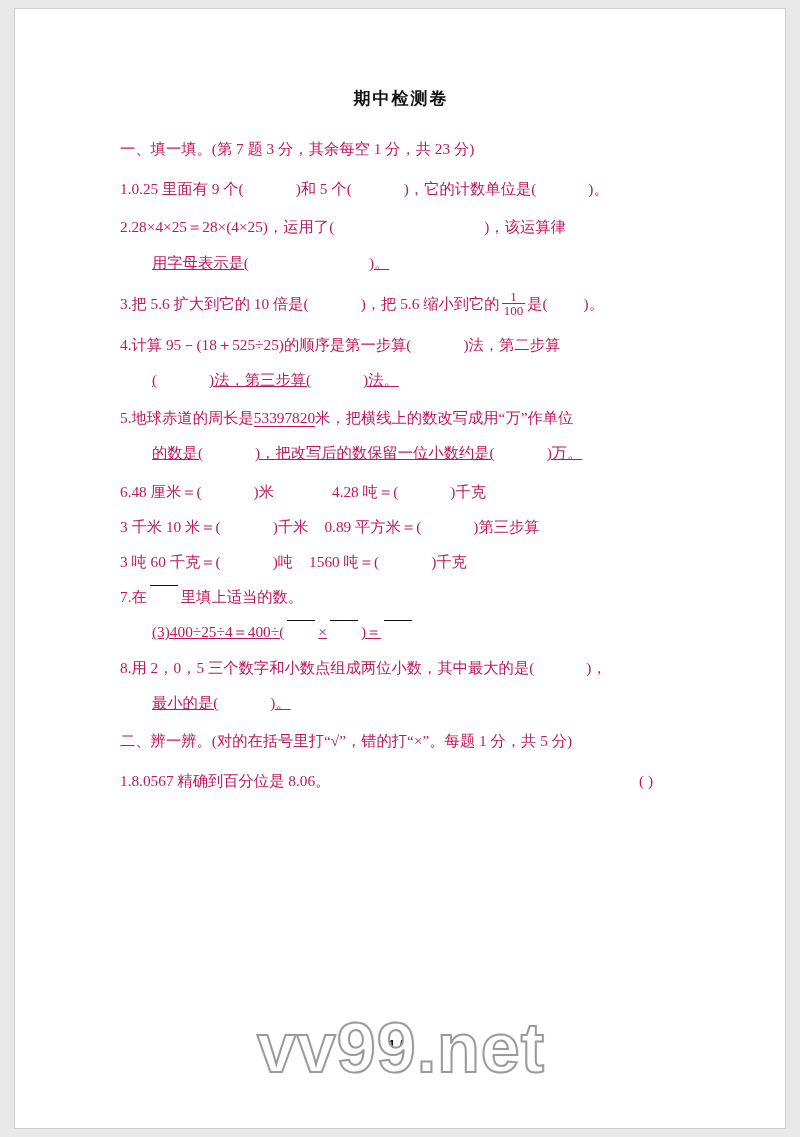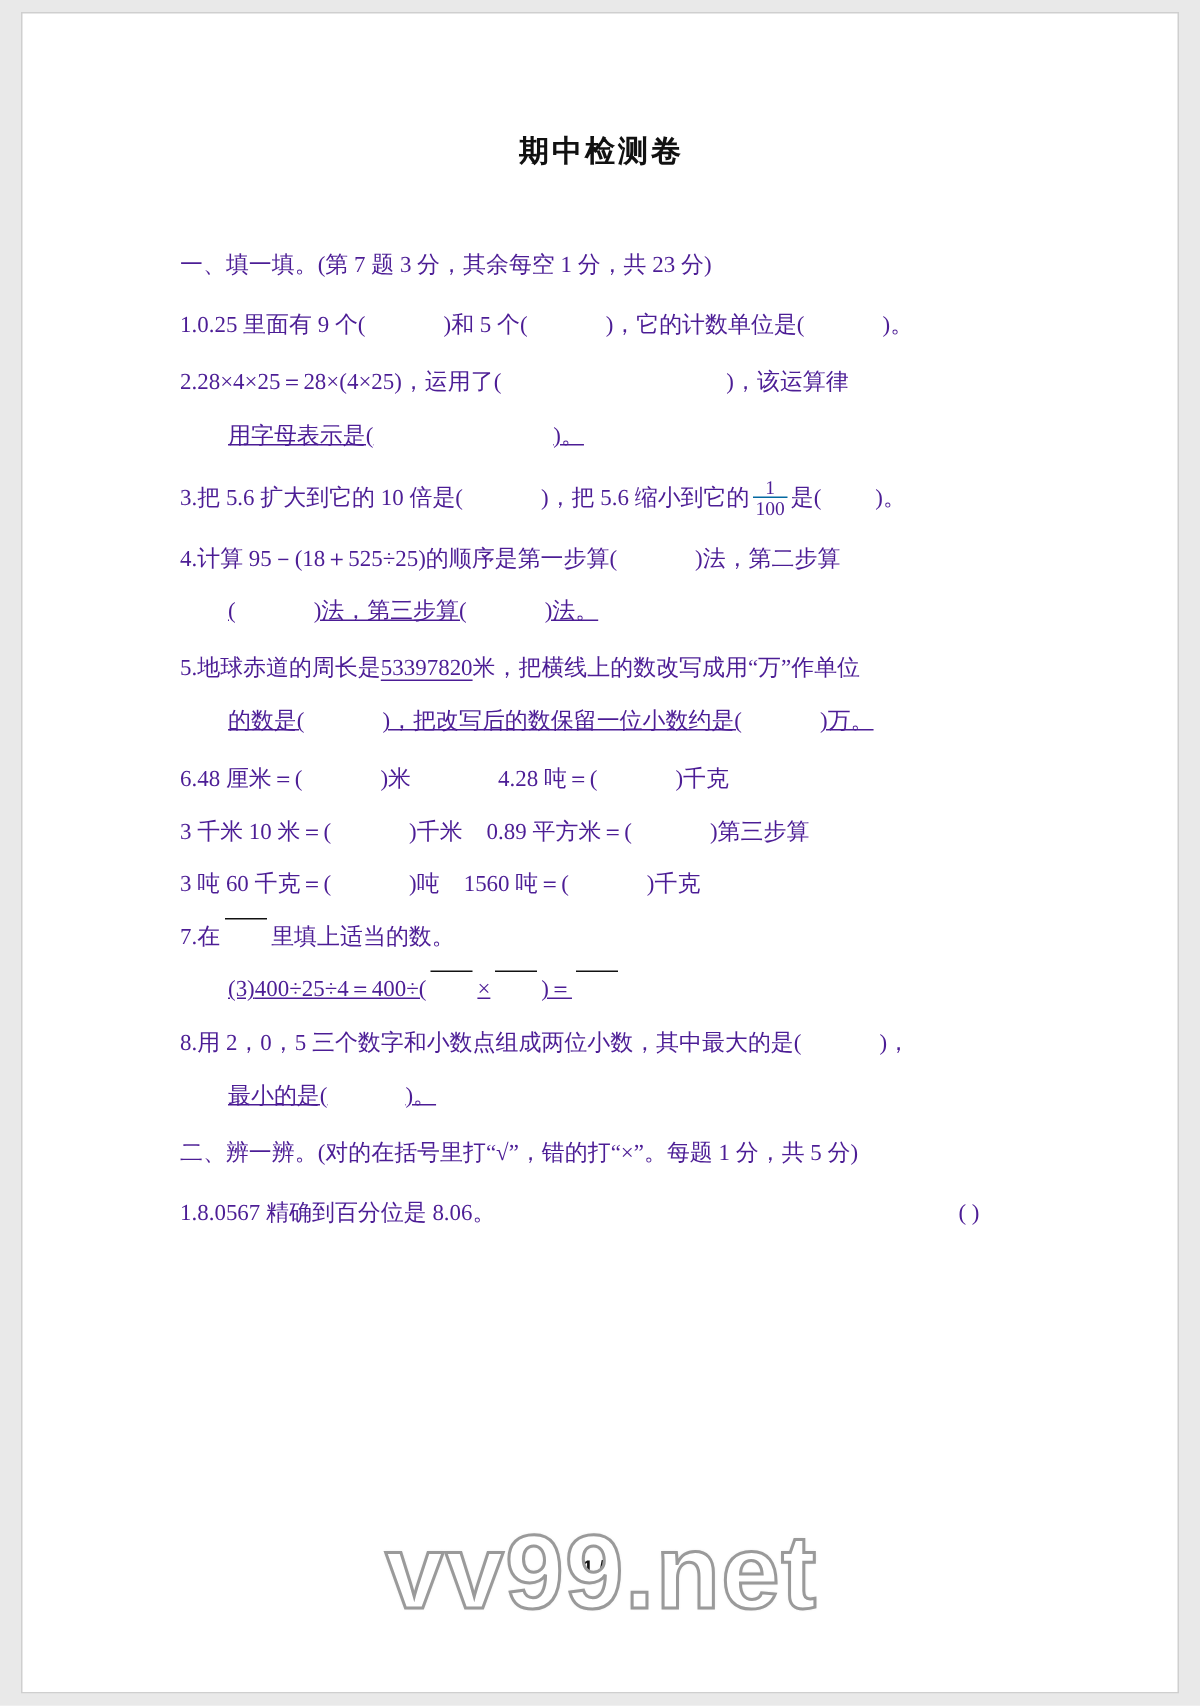--- a/index.html
+++ b/index.html
@@ -27,31 +27,31 @@
   .inner {
     position: absolute;
     left: 0;
     top: 0;
     width: 772px;
     height: 1121px;
     padding: 0;
   }
   .title {
     text-align: center;
-    font-size: 20px;
+    font-size: 17px;
     font-weight: bold;
     margin-top: 78px;
     letter-spacing: 2px;
     color: #111;
   }
   .content {
-    margin-top: 52px;
+    margin-top: 28px;
     padding: 0 98px 0 105px;
     font-size: 15.3px;
-    color: #4c1d95;
+    color: #be185d;
     line-height: 1.45;
   }
   .line {
     margin-bottom: 16px;
     white-space: nowrap;
   }
   .line.tight { margin-bottom: 13px; }
   .indent { padding-left: 32px; text-decoration: underline; }
   .sect-head { margin-bottom: 18px; }
   .blank {

